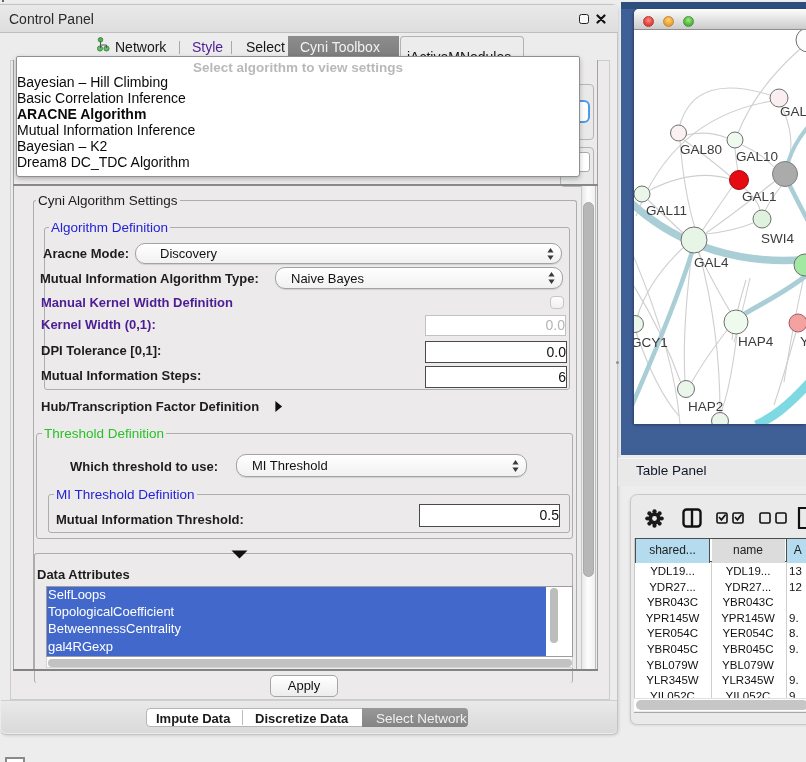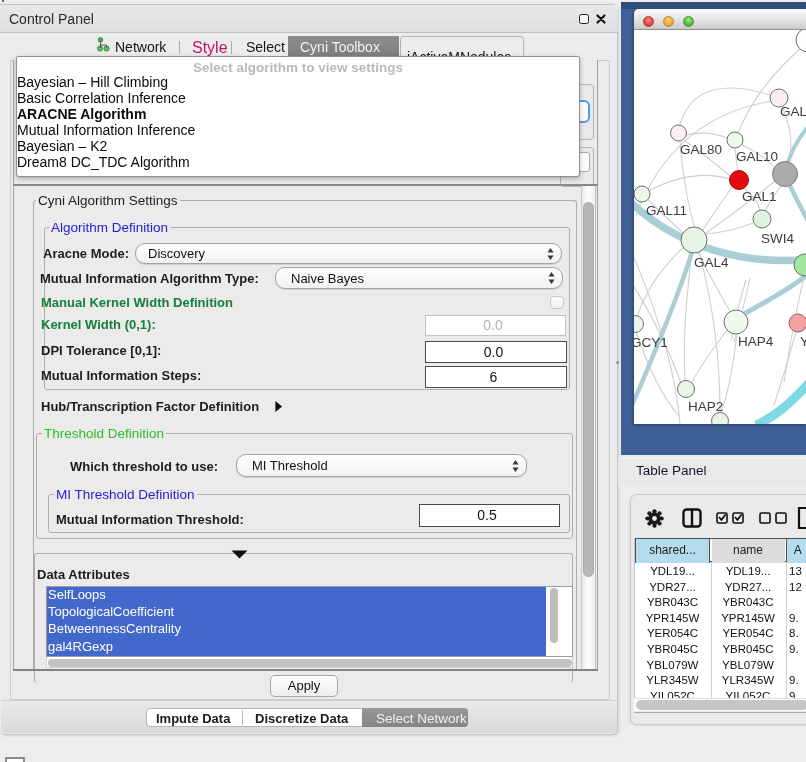--- a/index.html
+++ b/index.html
@@ -1,23 +1,23 @@
 <!DOCTYPE html>
 <html><head><meta charset="utf-8">
 <style>
 *{margin:0;padding:0;box-sizing:border-box;font-family:"Liberation Sans",sans-serif}
 html,body{width:806px;height:762px;background:#ededed;overflow:hidden}
 #page{position:relative;width:806px;height:752px;background:#ededed}
 .abs{position:absolute}
 .b13{font-size:13px;font-weight:bold;color:#1d1d1d}
 .r13{font-size:13.5px;color:#1d1d1d}
-.gray{color:#15803d}
+.gray{color:#4c1d95}
 .gbox{position:absolute;border:1px solid #adadad;border-radius:3px}
 .glabel{position:absolute;background:#eceaea;padding:0 2px;font-size:13.5px;line-height:13.5px}
-.field{position:absolute;background:#fff;text-align:center;font-size:14px;color:#111;padding-right:5px}
+.field{position:absolute;background:#fff;text-align:right;font-size:14px;color:#111;}
 .combo{position:absolute;background:linear-gradient(#ffffff,#f1f1f1);border:1px solid #a3a3a3;border-radius:10px;box-shadow:0 1px 1px rgba(0,0,0,.12);font-size:13px;color:#111}
 .combo .ar{position:absolute;right:7px;top:0;bottom:0;width:7px}
 .ar svg{position:absolute;top:50%;left:0;transform:translateY(-50%)}
 </style></head>
 <body>
 <div id="page">
 
 <div class="abs" style="left:0;top:4px;width:618px;height:731px;background:#ececec;border:1px solid #c4c4c4;border-left:none;border-radius:0 6px 6px 6px;box-shadow:1px 1px 3px rgba(0,0,0,.12)"></div>
 <div class="abs" style="left:2px;top:0;width:2px;height:2px;background:#666"></div>
 
@@ -29,21 +29,21 @@
     </svg>
 
 <svg class="abs" style="left:97px;top:37px" width="13" height="15" viewBox="0 0 13 15">
       <circle cx="3.5" cy="2.8" r="2.3" fill="#4caf50" stroke="#2e7d32" stroke-width=".8"></circle>
       <circle cx="3" cy="11.5" r="2.6" fill="#66bb6a" stroke="#2e7d32" stroke-width=".8"></circle>
       <circle cx="9.5" cy="11.5" r="2.6" fill="#66bb6a" stroke="#2e7d32" stroke-width=".8"></circle>
       <path d="M3.5 4.5 V11 M3.5 8 H9.5 M9.5 8 V11" stroke="#555" stroke-width="1" fill="none"></path>
     </svg>
 <div class="abs" style="left:115px;top:39px;color:#161616;font-size:14px">Network</div>
 <div class="abs" style="left:179px;top:41px;width:1px;height:13px;background:#a9a9a9"></div>
-<div class="abs" style="left:192px;top:39px;color:#be185d;font-size:16px">Style</div>
+<div class="abs" style="left:192px;top:39px;color:#4c1d95;font-size:14px">Style</div>
 <div class="abs" style="left:231px;top:41px;width:1px;height:13px;background:#a9a9a9"></div>
 <div class="abs" style="left:246px;top:39px;color:#161616;font-size:14px">Select</div>
 <div class="abs" style="left:288px;top:36px;width:111px;height:24px;background:linear-gradient(#8d8d8d,#7b7b7b);"></div>
 <div class="abs" style="left:300px;top:39px;color:#f2f2f2;font-size:14px">Cyni Toolbox</div>
 <div class="abs" style="left:400px;top:36px;width:124px;height:24px;border:1px solid #b3b3b3;border-bottom:none;border-radius:4px 4px 0 0;background:#ececec"></div>
 <div class="abs" style="left:407px;top:49px;color:#161616;font-size:14px">jActiveMNodules</div>
 
 <div class="abs" style="left:10px;top:60px;width:600px;height:640px;border:1px solid #cccccc;background:#eceaea"></div>
 <div class="abs" style="left:13px;top:60px;width:585px;height:611px;border:1px solid #a2a2a2;border-top:none;background:#eceaea"></div>
 
@@ -56,21 +56,21 @@
 <div class="abs" style="left:581px;top:186px;width:15px;height:483px;background:linear-gradient(90deg,#e8e8e8,#fdfdfd 45%,#f1f1f1);border-left:1px solid #c9c9c9;border-right:1px solid #bdbdbd"></div>
 <div class="abs" style="left:583px;top:202px;width:11px;height:375px;border-radius:5.5px;background:#b7b7b7;border:1px solid #a9a9a9"></div>
 
 <div class="gbox" style="left:33px;top:200px;width:544px;height:470px;border-bottom:none;border-radius:3px 3px 0 0"></div>
 <div class="glabel" style="left:36px;top:194px;color:#1d1d1d">Cyni Algorithm Settings</div>
 
 <div class="gbox" style="left:44px;top:227px;width:526px;height:163px"></div>
 <div class="glabel" style="left:49px;top:221px;color:#2323d6">Algorithm Definition</div>
 
 <div class="abs b13" style="left:43px;top:246px">Aracne Mode:</div>
-<div class="combo" style="left:135px;top:243px;width:427px;height:21px;line-height:20px"><span style="margin-left:12px">Discovery</span><span class="ar">
+<div class="combo" style="left:135px;top:243px;width:427px;height:21px;line-height:20px"><span style="margin-left:24px">Discovery</span><span class="ar">
         <svg width="7" height="12" viewBox="0 0 7 12">
           <path d="M3.5 0 L6.6 4.4 H0.4 Z" fill="#3a3a3a"></path>
           <path d="M3.5 12 L0.4 7.6 H6.6 Z" fill="#3a3a3a"></path>
         </svg>
       </span></div>
 
 <div class="abs b13" style="left:40px;top:271px">Mutual Information Algorithm Type:</div>
 <div class="combo" style="left:275px;top:267px;width:288px;height:22px;line-height:21px"><span style="margin-left:15px">Naive Bayes</span><span class="ar">
         <svg width="7" height="12" viewBox="0 0 7 12">
           <path d="M3.5 0 L6.6 4.4 H0.4 Z" fill="#3a3a3a"></path>

